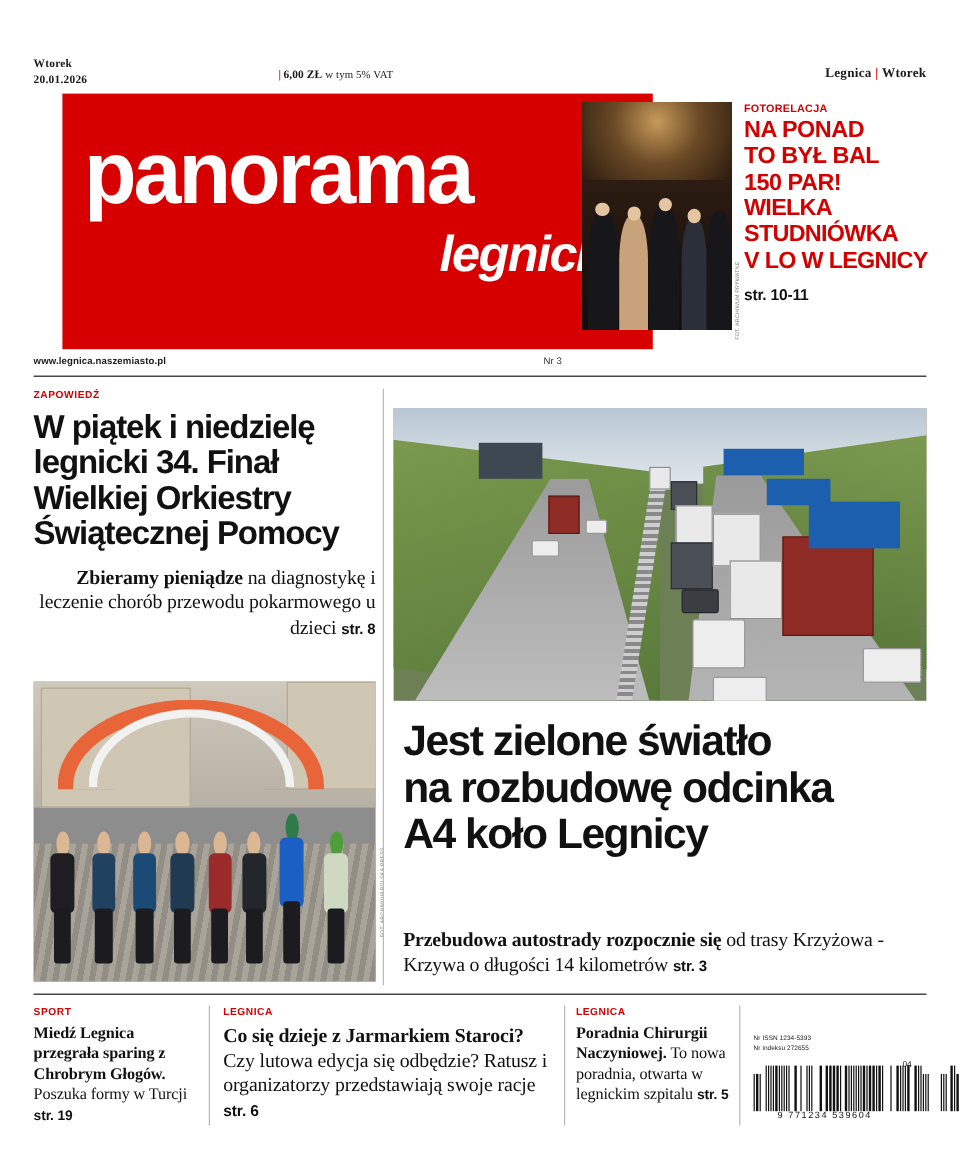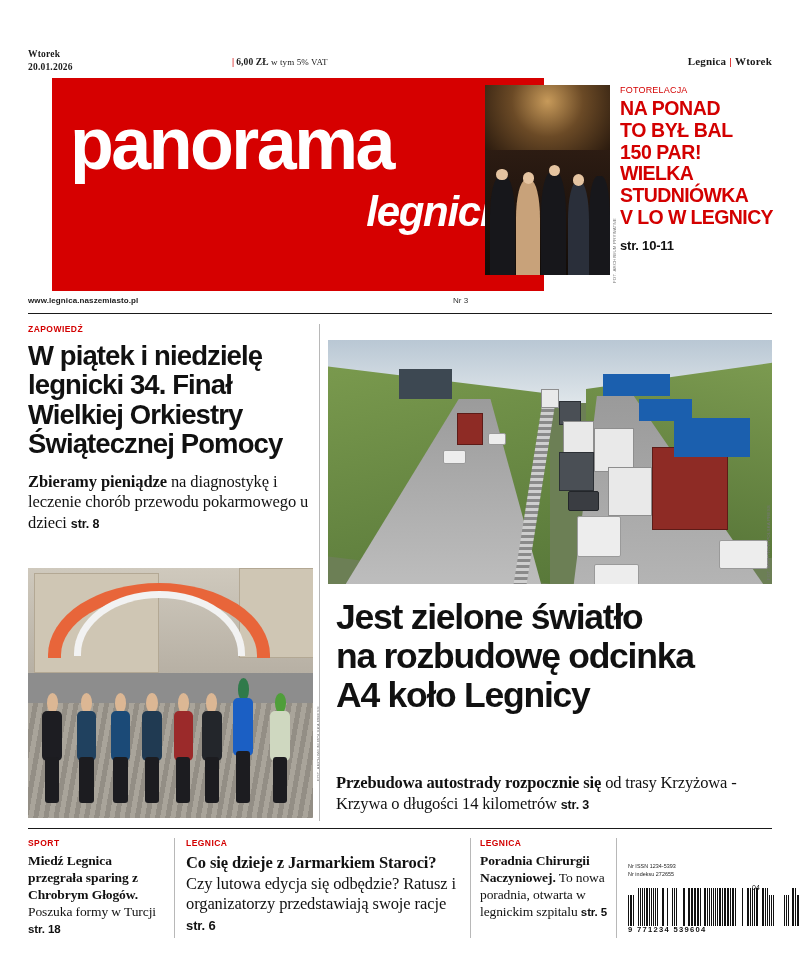--- a/index.html
+++ b/index.html
@@ -45,21 +45,21 @@
   }
   .logo-sub {
     position:absolute; right:20px; top:113px;
     font-size:42px; font-weight:bold; font-style:italic; color:#fff;
     letter-spacing:-1.3px; line-height:1;
   }
 
   
   .promo { position:absolute; left:620px; top:85px; width:160px; height:205px; }
   .promo-kicker {
-    font-size:9px; font-weight:normal; color:#d30000;
+    font-size:9px; font-weight:bold; color:#d30000;
     letter-spacing:.2px; margin-bottom:3px;
   }
   .promo-lines { font-size:19.5px; font-weight:bold; color:#d30000; line-height:1.12; letter-spacing:-.4px; }
   .promo-lines .heavy { font-weight:bold; letter-spacing:-.6px; display:block; }
   .promo-page { margin-top:9px; font-size:13px; font-weight:bold; color:#111; letter-spacing:-.2px; }
 
   
   .photo-ball {
     position:absolute; left:485px; top:85px; width:125px; height:190px;
     overflow:hidden; background:#2b1a12;
@@ -77,21 +77,21 @@
 
   
   .kicker { font-size:8.5px; font-weight:bold; color:#d30000; letter-spacing:.45px; }
   .col-left { position:absolute; left:28px; top:324px; width:285px; }
   .lead-head {
     margin-top:7px; font-size:27.5px; font-weight:bold; line-height:1.07;
     letter-spacing:-.9px; color:#111;
   }
   .lead-body {
     margin-top:13px; font-family:"Liberation Serif", serif;
-    font-size:16.5px; line-height:1.26; color:#111; letter-spacing:-.1px;
+    font-size:16.5px; line-height:1.26; color:#111; letter-spacing:-.1px;text-align:right;
   }
   .lead-body .b { font-weight:bold; }
   .pg { font-family:"Liberation Sans", sans-serif; font-weight:bold; font-size:12.5px; }
 
   .photo-run {
     position:absolute; left:28px; top:568px; width:285px; height:250px;
     overflow:hidden; background:#8d8d8d;
   }
 
   
@@ -139,22 +139,22 @@
   
   .barcode-area { position:absolute; left:628px; top:862px; width:150px; }
   .issn { font-size:5.4px; color:#222; line-height:1.5; letter-spacing:.05px; }
   .bc-wrap { position:absolute; left:628px; top:888px; display:flex; align-items:flex-end; gap:9px; }
   .bc { display:flex; align-items:flex-end; height:38px; }
   .bc i { display:block; width:1px; height:38px; background:#111; margin-right:1px; }
   .bc i.w { width:2px; }
   .bc i.g { background:transparent; }
   .bc i.s { height:31px; }
   .bc-digits {
-    position:absolute; left:628px; top:925px; width:118px;
-    font-size:7.6px; letter-spacing:1.3px; color:#111;font-weight:bold;
+    position:absolute; left:648px; top:925px; width:118px;
+    font-size:7.6px; letter-spacing:1.3px; color:#111;
   }
   .bc2-label { position:absolute; left:752px; top:884px; font-size:7px; color:#111; }
 
   
   .sky { position:absolute; left:0; top:0; width:100%; height:26%;
          background:linear-gradient(#b9c7d4,#dfe6ea); }
   .hillL { position:absolute; left:-4%; top:16%; width:54%; height:78%;
            background:linear-gradient(160deg,#7a9a4e,#59793a); transform:skewY(7deg); }
   .hillR { position:absolute; right:-6%; top:14%; width:48%; height:80%;
            background:linear-gradient(200deg,#7d9c51,#4f6d33); transform:skewY(-8deg); }
@@ -356,21 +356,21 @@
     <span class="b">Przebudowa autostrady rozpocznie się</span><span> od trasy Krzyżowa - Krzywa o długości 14 kilometrów</span>
     <span class="pg">str. 3</span>
   </div>
 
   <div class="rule-bottom"></div>
 
   <div class="foot f1">
     <div class="kicker">SPORT</div>
     <div class="foot-body">
       <span class="b">Miedź Legnica przegrała sparing z Chrobrym Głogów.</span><span> Poszuka formy w Turcji</span>
-      <span class="pg">str. 18</span>
+      <span class="pg">str. 19</span>
     </div>
   </div>
 
   <div class="foot f2">
     <div class="kicker">LEGNICA</div>
     <div class="foot-body">
       <span class="b">Co się dzieje z Jarmarkiem Staroci?</span><span> Czy lutowa edycja się odbędzie? Ratusz i organizatorzy przedstawiają swoje racje</span>
       <span class="pg">str. 6</span>
     </div>
   </div>

